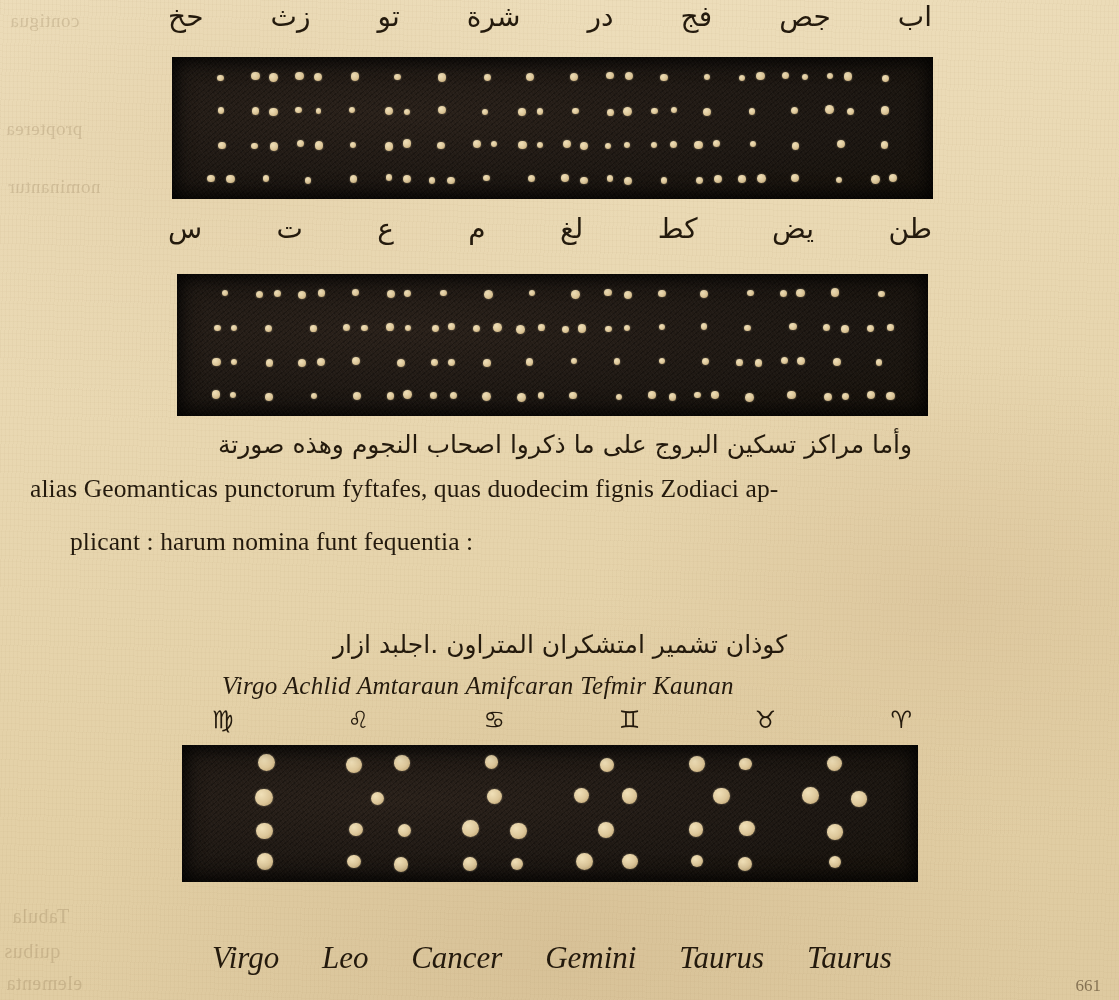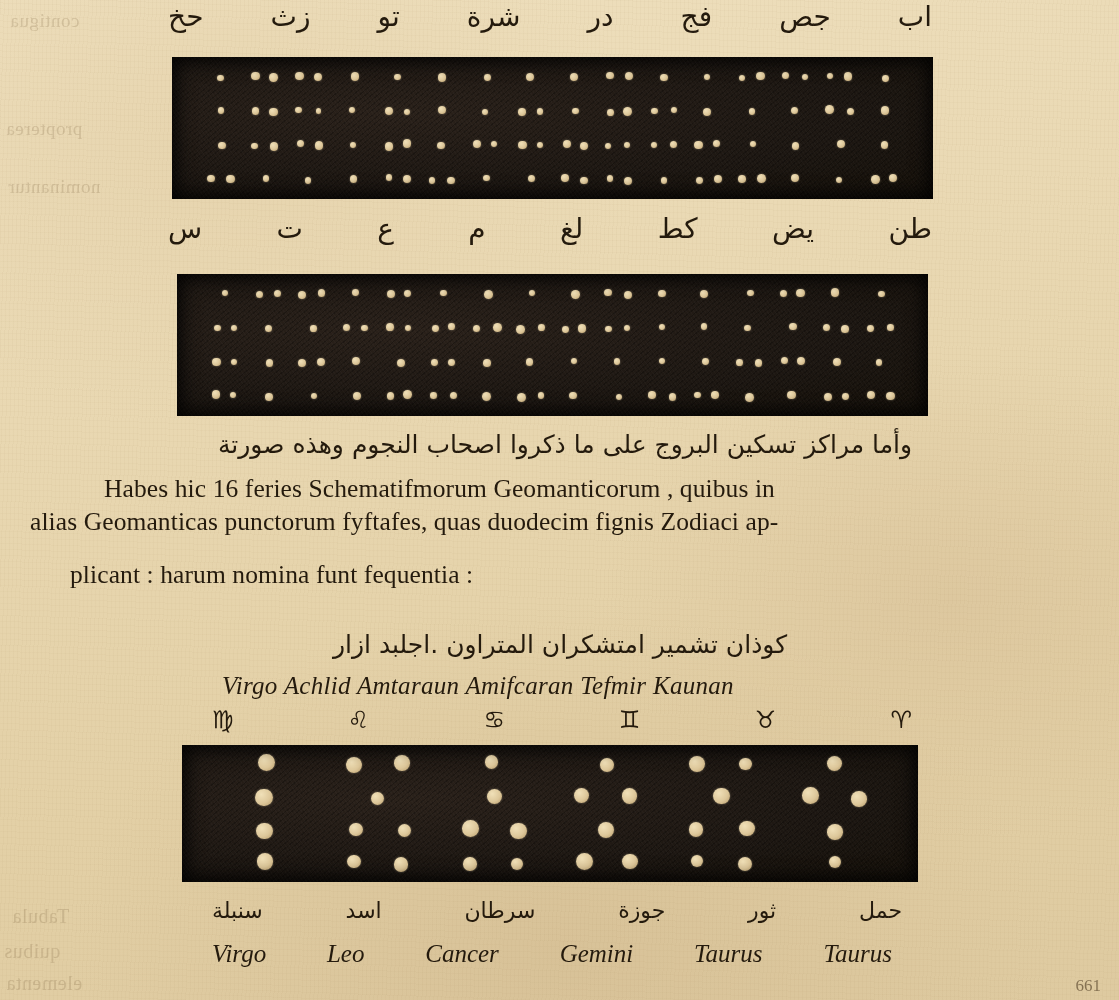--- a/index.html
+++ b/index.html
@@ -143,21 +143,21 @@
     font-size: 24px;
     color: #241a0d;
   }
   .zodiac-row span { display: inline-block; text-align: center; }
 
   .names-row {
     position: absolute;
     display: flex;
     font-family: "Liberation Serif", serif;
     font-style: italic;
-    font-size: 25px;
+    font-size: 31px;
     color: #241a0d;
   }
   .names-row span { display: inline-block; text-align: center; }
 
   .arabic-names-row {
     position: absolute;
     display: flex;
     direction: rtl;
     font-family: "DejaVu Sans", sans-serif;
     font-size: 22px;
@@ -398,21 +398,20 @@
       <div class="dot" style="width: 6.93845px; height: 6.93845px; left: 689.926px; top: 51.361px;"></div>
       <div class="dot" style="width: 6.3542px; height: 6.3542px; left: 710.275px; top: 50.4403px;"></div>
       <div class="dot" style="width: 6.68211px; height: 6.68211px; left: 698.786px; top: 85.4199px;"></div>
       <div class="dot" style="width: 8.36926px; height: 8.36926px; left: 689.716px; top: 117.095px;"></div>
       <div class="dot" style="width: 8.43166px; height: 8.43166px; left: 709.313px; top: 117.76px;"></div>
     </div>
 
   <div class="arabic-center" style="left:75px; top:430px; width:980px; font-size:25px; text-align:center;">وأما مراكز تسكين البروج على ما ذكروا اصحاب النجوم وهذه صورتة</div>
 
   <div class="latin-block">
-    <span class="ln indent">Habes hic 16 feries Schematifmorum Geomanticorum , quibus in</span>
     <span class="ln">alias Geomanticas punctorum fyftafes, quas duodecim fignis Zodiaci ap-</span>
     <span class="ln" style="text-indent:40px;margin-top:20px;">plicant : harum nomina funt fequentia :</span>
   </div>
 
   <div class="arabic-center" style="left:180px; top:630px; width:760px; font-size:25px; text-align:center;">كوذان تشمير امتشكران المتراون .اجلبد ازار</div>
 
   <div class="translit" style="left:222px; top:672px;">Virgo Achlid Amtaraun Amifcaran Tefmir Kaunan</div>
 
   <div class="zodiac-row" style="left:212px; top:706px; width:700px; justify-content:space-between;">
     <span>♍</span>
@@ -454,28 +453,20 @@
       <div class="dot" style="width: 15.559px; height: 15.559px; left: 557.002px; top: 75.9337px;"></div>
       <div class="dot" style="width: 11.9124px; height: 11.9124px; left: 508.975px; top: 110.137px;"></div>
       <div class="dot" style="width: 14.1043px; height: 14.1043px; left: 556.308px; top: 111.927px;"></div>
       <div class="dot" style="width: 15.2746px; height: 15.2746px; left: 644.991px; top: 11.1303px;"></div>
       <div class="dot" style="width: 16.6662px; height: 16.6662px; left: 620.456px; top: 41.9784px;"></div>
       <div class="dot" style="width: 15.4746px; height: 15.4746px; left: 669.243px; top: 46.2411px;"></div>
       <div class="dot" style="width: 15.5448px; height: 15.5448px; left: 645.373px; top: 79.1519px;"></div>
       <div class="dot" style="width: 11.9952px; height: 11.9952px; left: 647.053px; top: 111.045px;"></div>
     </div>
 
-  <div class="arabic-names-row" style="left:212px; top:898px; width:690px; justify-content:space-between; direction:ltr;">
-    <span>سنبلة</span>
-    <span>اسد</span>
-    <span>سرطان</span>
-    <span>جوزة</span>
-    <span>ثور</span>
-    <span>حمل</span>
-  </div>
 
   <div class="names-row" style="left:212px; top:940px; width:680px; justify-content:space-between;">
     <span>Virgo</span>
     <span>Leo</span>
     <span>Cancer</span>
     <span>Gemini</span>
     <span>Taurus</span>
     <span>Taurus</span>
   </div>
 

